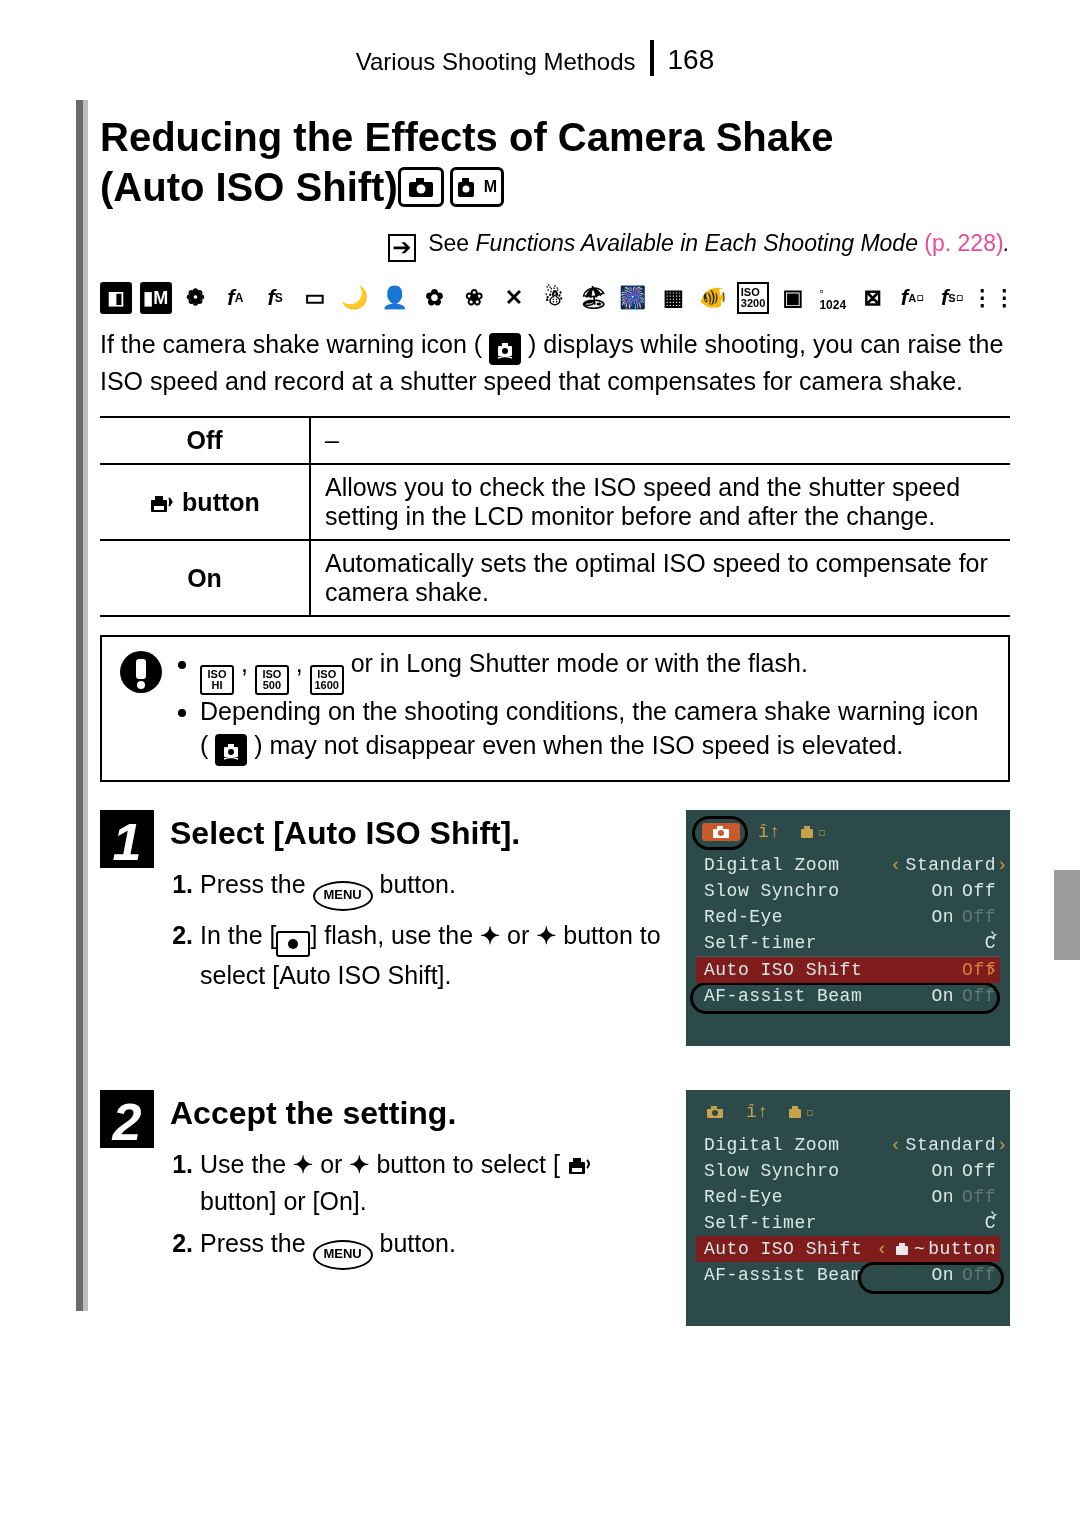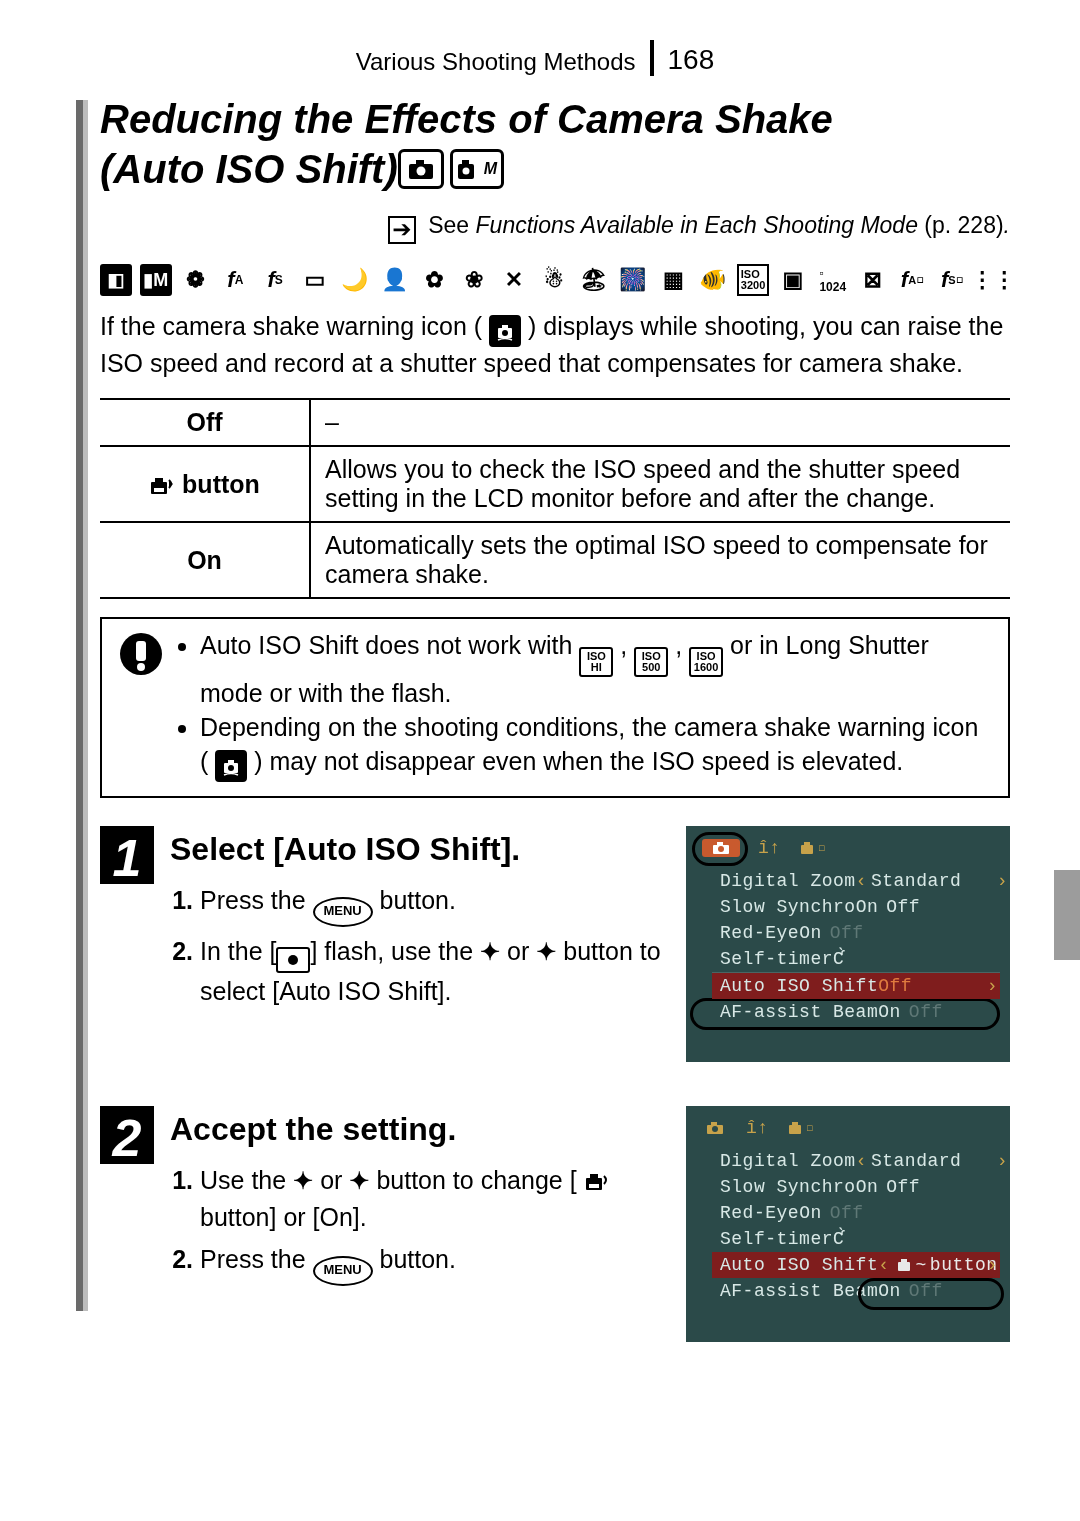--- a/index.html
+++ b/index.html
@@ -29,47 +29,46 @@
     gap: 12px;
     font-size: 24px;
     padding-right: 10px;
   }
   .header-line .sep {
     width: 4px; height: 36px; background: #000; margin: 0 2px;
   }
   .header-line .pn { font-size: 28px; }
 
   .title-block {
-    margin-top: 18px;
+    margin-top: 36px;
     padding-left: 30px;
     font-weight: 900;
     font-size: 40px;
     line-height: 1.25;
     position: relative;
-    font-style: italic;
   }
   .title-row2 { display: flex; align-items: center; }
   .mode-badges { display: flex; gap: 6px; }
   .mode-badge {
     display:inline-flex; align-items:center; justify-content:center;
     border:3px solid #000; border-radius:6px;
     min-width:46px; height:40px; font-size:22px; font-weight:900;
     padding:0 4px;
   }
   .mode-badge svg { width:26px; height:22px; }
 
   .seelink {
     margin-top: 18px;
     padding-left: 30px;
     text-align: right;
     font-size: 23px;
     font-style: italic;
   }
   .seelink .see { font-style: normal; }
-  .seelink .pref { color: #000000; font-style: normal; }
+  .seelink .pref { color: #ec4899; font-style: normal; }
   .arrow-box {
     display:inline-flex; width:28px; height:28px; border:2px solid #000;
     align-items:center; justify-content:center; vertical-align:-4px; margin-right:6px;
     font-style: normal;
   }
 
   .mode-strip {
     margin: 16px 0 10px 30px;
     height: 40px;
     display: flex;
@@ -169,21 +168,21 @@
     letter-spacing: 0.5px;
     position:relative;
     height: 236px;
   }
   .lcd .tabrow { display:flex; gap:18px; align-items:center; margin-bottom:10px; padding-left:6px;}
   .lcd .tabrow .tcam {
     background:#c95a2e; color:#fff; padding:2px 10px; border-radius:3px; display:inline-flex; align-items:center;
   }
   .lcd .tabrow .tcam svg, .lcd .ttxt svg { width:18px; height:14px; }
   .lcd .tabrow .ttxt { color:#c7a24a; display:inline-flex; align-items:center; gap:2px;}
-  .lcd .row { display:flex; padding:3px 4px 3px 8px; white-space:nowrap;margin-left:16px; }
+  .lcd .row { display:flex; justify-content:space-between; padding:3px 4px 3px 8px; white-space:nowrap; }
   .lcd .row .val { color:#d8e8e6; }
   .lcd .row .dim { color:#5f7876; }
   .lcd .row .onpair .on { color:#d8e8e6; margin-right:8px;}
   .lcd .row .onpair .off { color:#5f7876; }
   .lcd .row.hl { background:#7f1d1d; position:relative; }
   .lcd .row .chev { color:#c7a24a; position:absolute; right:2px; }
   .lcd .row .chevl { color:#c7a24a; margin-right:4px; }
   .lcd .circle1 {
     position:absolute; border:3px solid #000; border-radius:22px;
   }
@@ -314,21 +313,20 @@
 <div class="notes">
   <div class="warn">
     <svg width="46" height="46" viewBox="0 0 46 46">
         <circle cx="23" cy="23" r="21" fill="#000"></circle>
         <rect x="18" y="10" width="10" height="20" rx="3" fill="#fff"></rect>
         <circle cx="23" cy="36" r="4" fill="#fff"></circle>
       </svg>
   </div>
   <ul>
     <li>
-      <span>Auto ISO Shift does not work with </span>
       <span class="iso-badge">
           <span>ISO</span>
           <span>HI</span>
         </span>
       <span>, </span>
       <span class="iso-badge">
           <span>ISO</span>
           <span>500</span>
         </span>
       <span>, </span>
@@ -429,21 +427,21 @@
     <div class="step-num">2</div>
     <div class="step-body">
       <div class="step-text">
         <h3>Accept the setting.</h3>
         <ol>
           <li>
             <span>Use the </span>
             <span class="arrow">✦</span>
             <span> or </span>
             <span class="arrow">✦</span>
-            <span> button to change [</span>
+            <span> button to select [</span>
             <span class="print-inline">
               <svg class="print-icon" viewBox="0 0 24 20">
                   <rect x="2" y="6" width="16" height="12" fill="#000" rx="1"></rect>
                   <rect x="6" y="2" width="8" height="5" fill="#000"></rect>
                   <rect x="5" y="12" width="10" height="4" fill="#fff"></rect>
                   <path d="M20 4 Q24 8 20 12" stroke="#000" fill="none" stroke-width="2"></path>
                 </svg>
             </span>
             <span> button] or [On].</span>
           </li>

